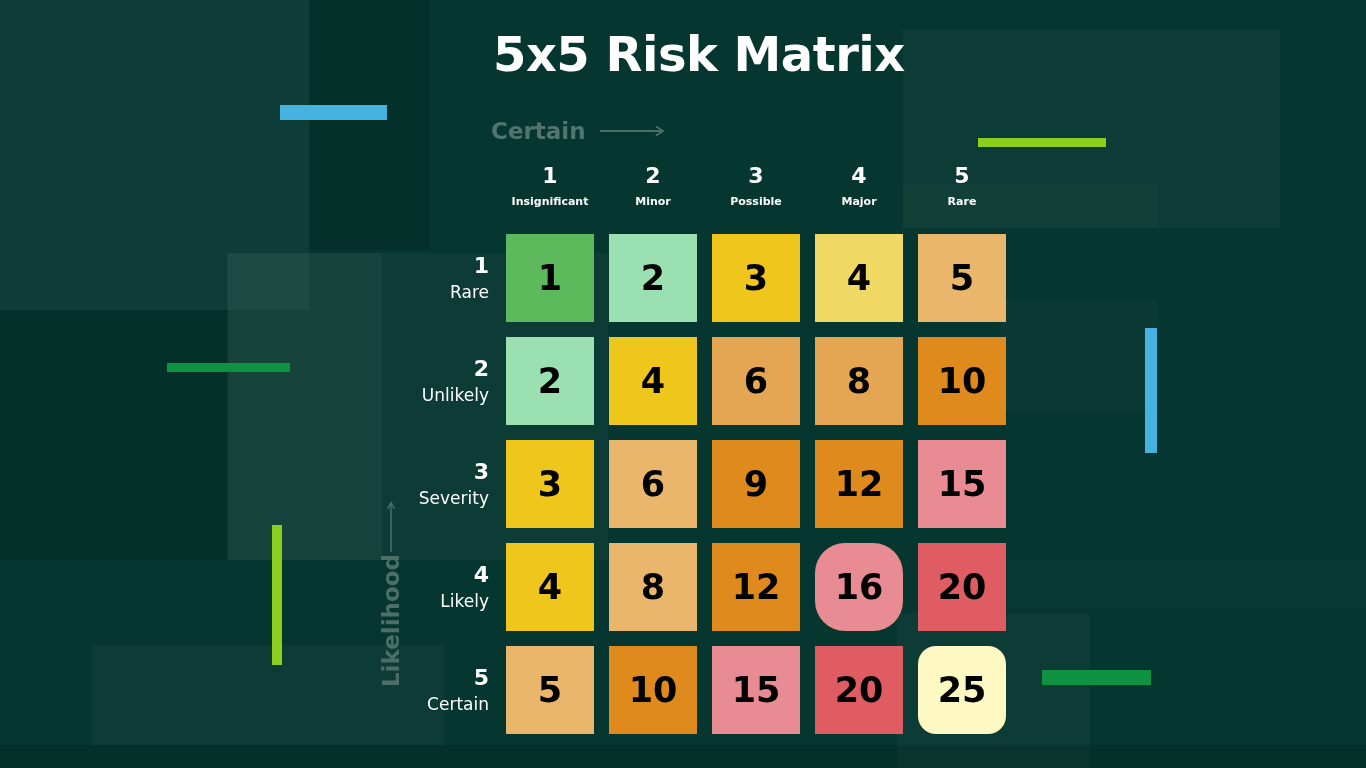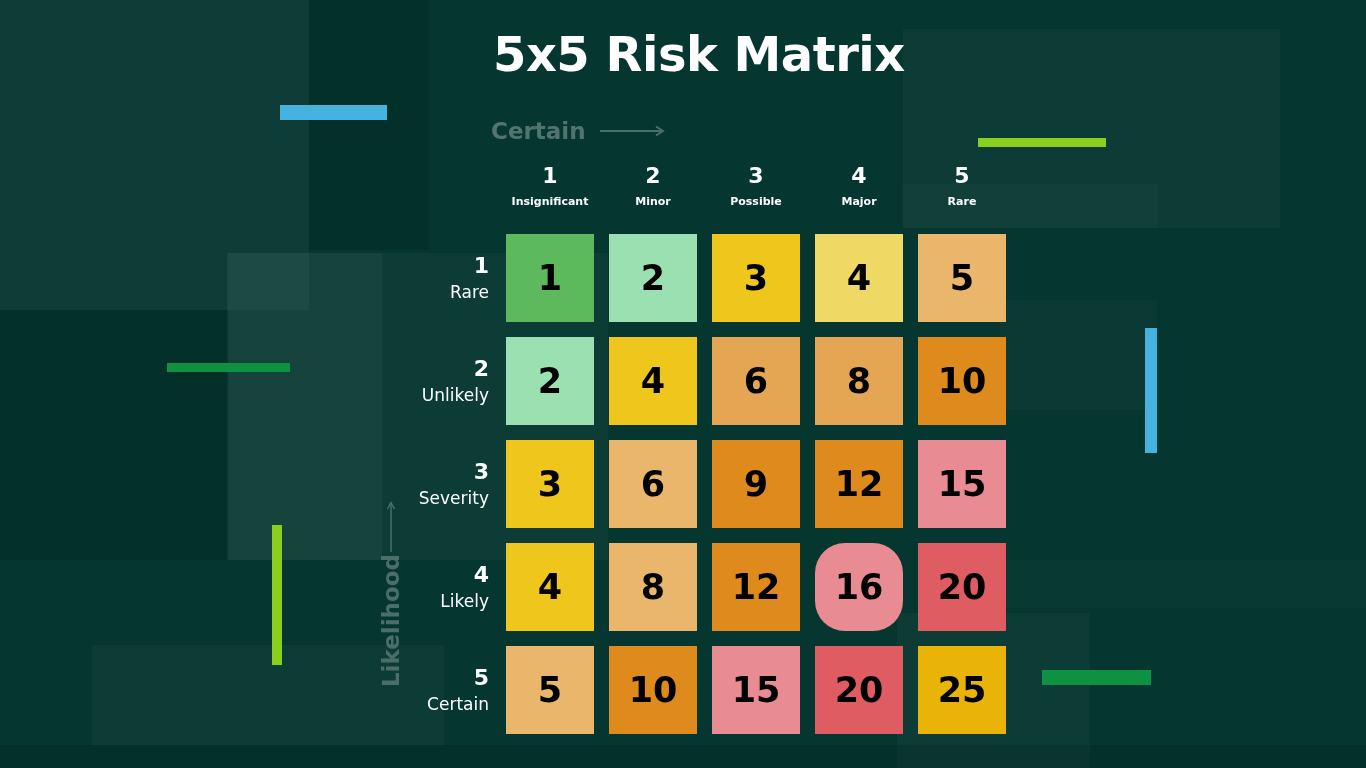--- a/index.html
+++ b/index.html
@@ -178,15 +178,15 @@
       <div class="cell" style="background: rgb(233, 139, 147); border-radius: 30px;">16</div>
       <div class="cell" style="background: rgb(222, 92, 98);">20</div>
       <div class="row-head">
         <span class="num">5</span>
         <span class="txt">Certain</span>
       </div>
       <div class="cell" style="background: rgb(233, 182, 108);">5</div>
       <div class="cell" style="background: rgb(223, 138, 28);">10</div>
       <div class="cell" style="background: rgb(233, 139, 147);">15</div>
       <div class="cell" style="background: rgb(222, 92, 98);">20</div>
-      <div class="cell" style="background: #eab308;">25</div>
+      <div class="cell" style="background: #fef9c3; border-radius: 18px;">25</div>
     </div>
 </div>
 
 </body></html>

